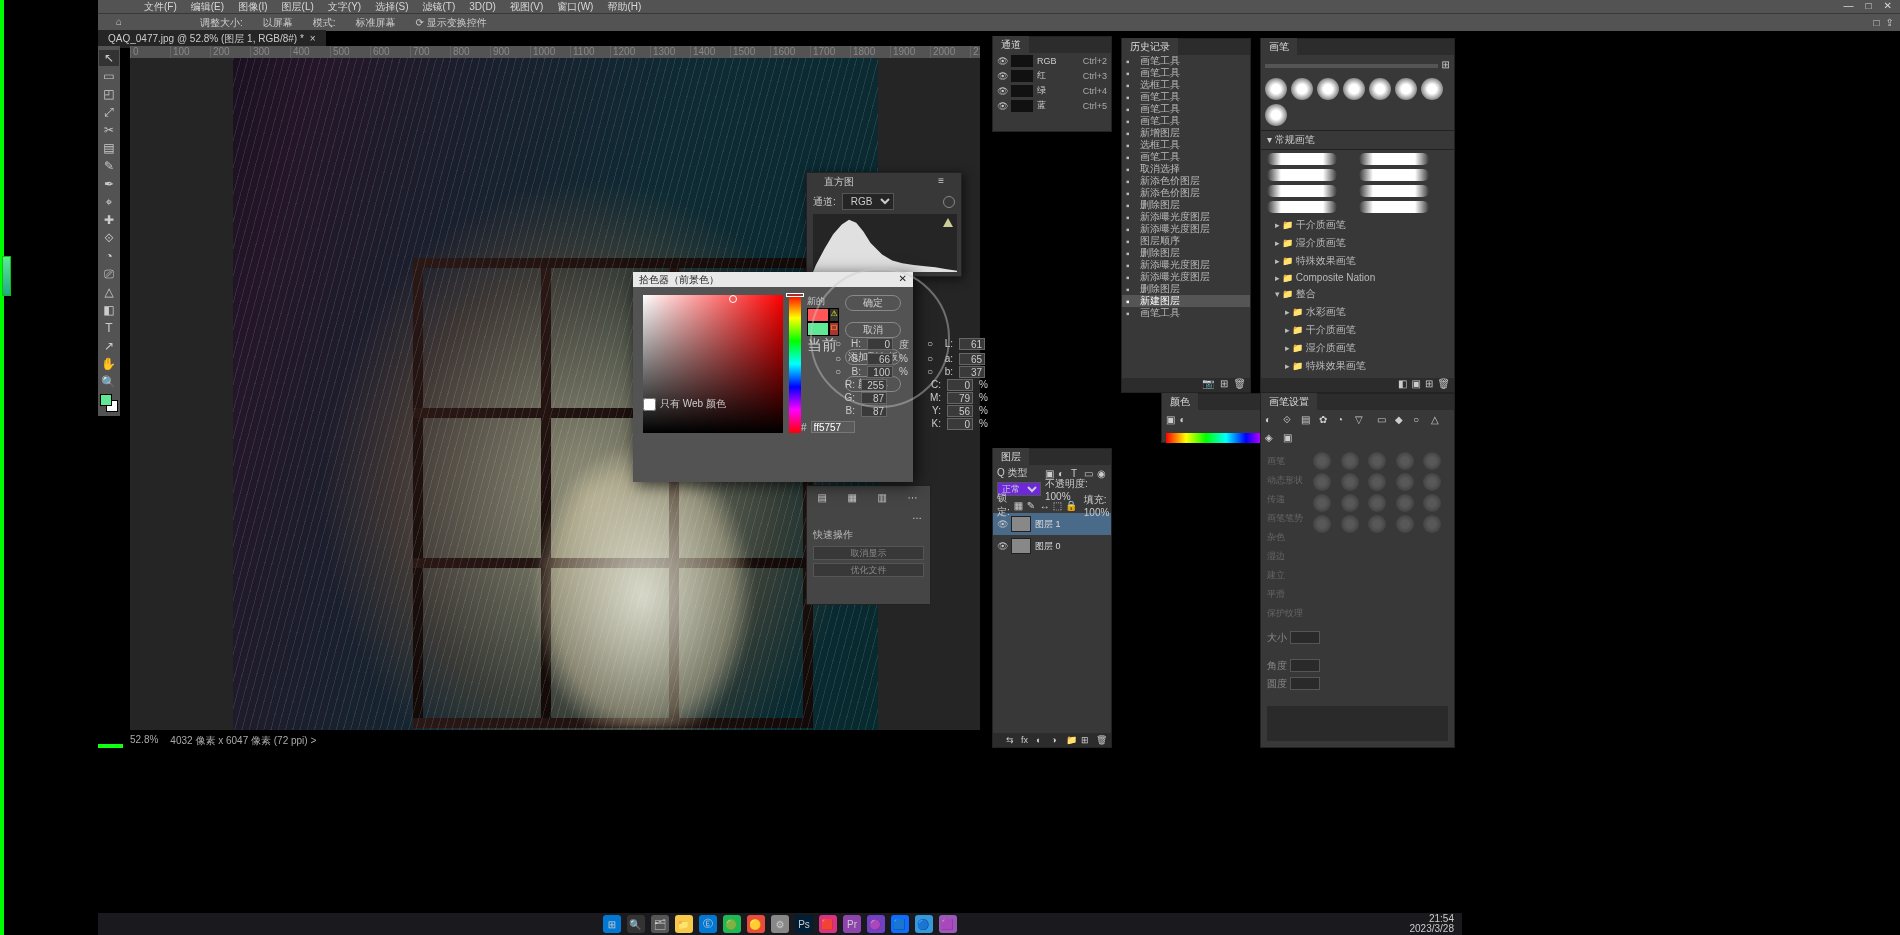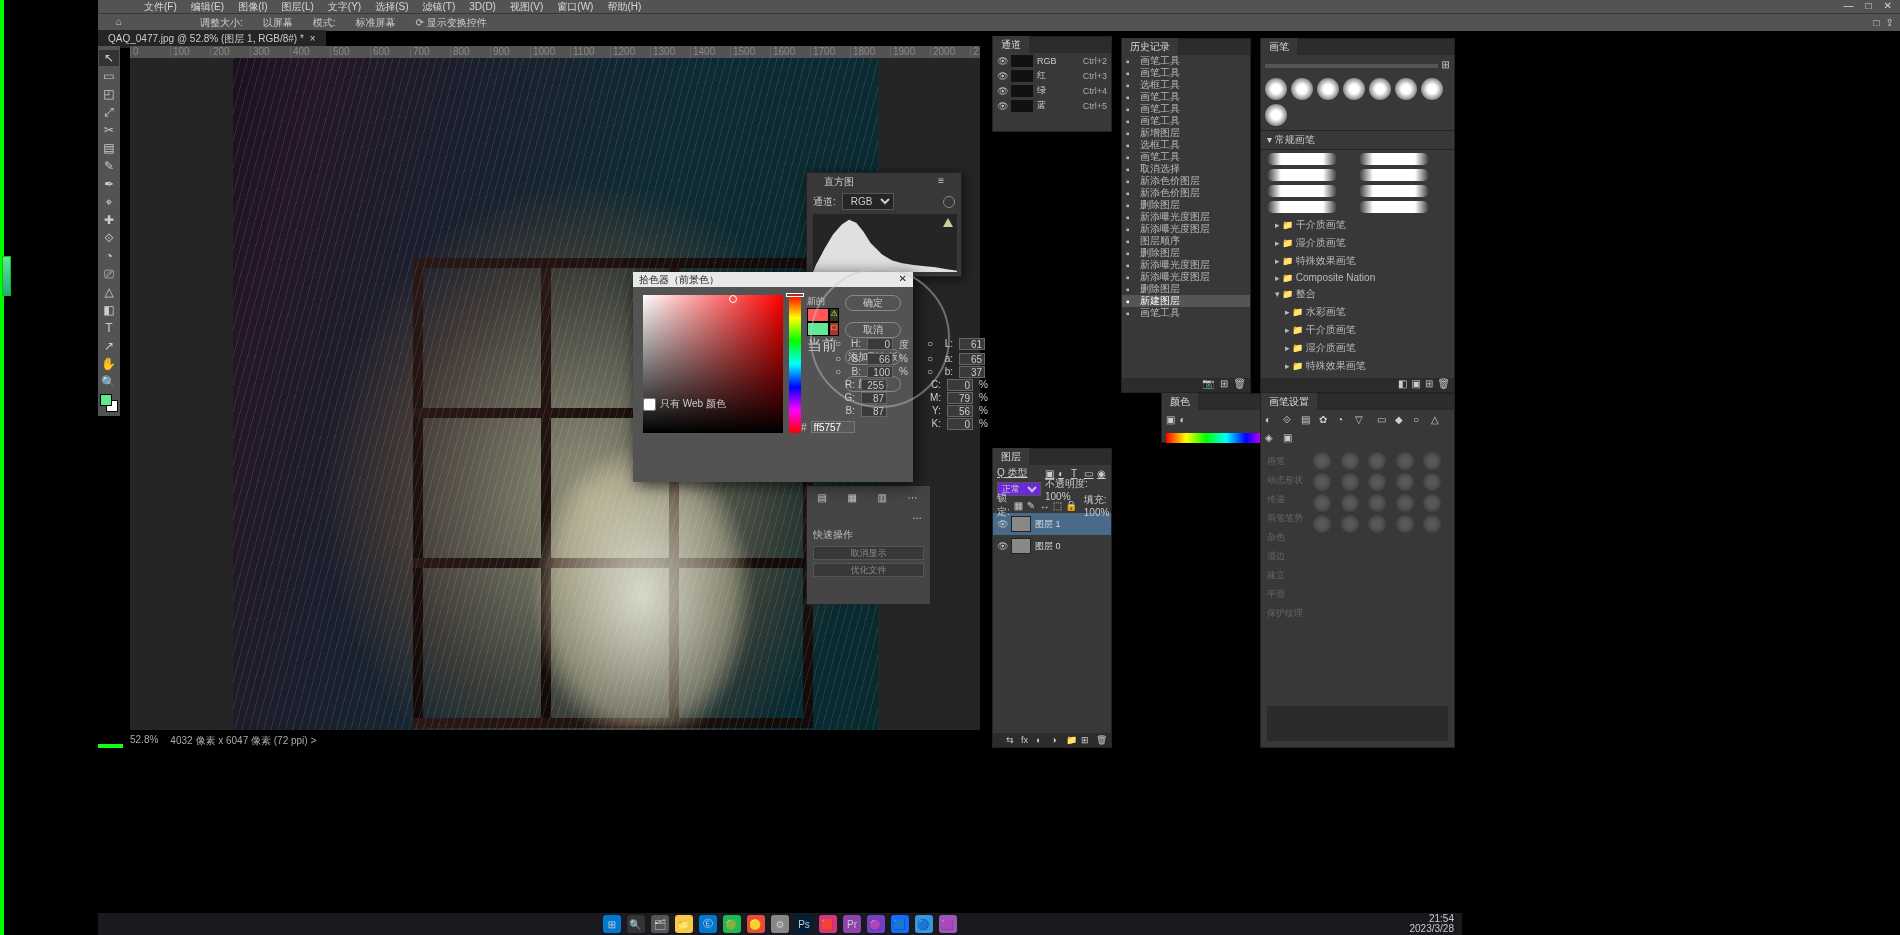--- a/index.html
+++ b/index.html
@@ -99,21 +99,21 @@
 .channels { top: 36px; left: 992px; width: 120px; height: 96px; }
 .channels .list { }
 .channels .item { display: flex; align-items: center; height: 15px; padding: 0 4px; gap: 4px; }
 .channels .item .eye { width: 10px; font-size: 9px; }
 .channels .item .thumb { width: 22px; height: 12px; background: #111; }
 .channels .item .name { flex: 1; font-size: 9px; color: #ccc; }
 .channels .item .sc { font-size: 9px; color: #aaa; }
 
 
 .layers { top: 448px; left: 992px; width: 120px; height: 300px; }
-.layers .opts { height: 16px; display: flex; align-items: center; justify-content: space-between; gap: 3px; padding: 0 4px; text-decoration: underline; }
+.layers .opts { height: 16px; display: flex; align-items: center; justify-content: space-between; gap: 3px; padding: 0 4px; }
 .layers .opts .icns { display: flex; gap: 3px; }
 .layers .opts .icns span { width: 10px; height: 10px; }
 .layers .blendrow { height: 16px; display: flex; align-items: center; padding: 0 4px; gap: 4px; }
 .layers .blendrow select { background: #6d28d9; border: 1px solid #555; color: #ccc; font-size: 9px; width: 50px; }
 .layers .blendrow .opac { font-size: 9px; }
 .layers .lockrow { height: 16px; display: flex; align-items: center; padding: 0 4px; gap: 4px; font-size: 9px; }
 .layers .lockrow .icns { display: flex; gap: 3px; }
 .layers .lockrow .icns span { width: 10px; height: 10px; }
 .layers .layerlist { }
 .layers .layer { display: flex; align-items: center; height: 22px; padding: 0 4px; gap: 4px; }
@@ -772,20 +772,25 @@
           <div class="b"></div>
           <div class="b"></div>
           <div class="b"></div>
           <div class="b"></div>
           <div class="b"></div>
           <div class="b"></div>
           <div class="b"></div>
         </div>
     </div>
   </div>
+  <div class="bot">
+    <div><span>大小</span> <input type="text" style=""></div>
+    <div style="margin-top:14px"><span>角度</span> <input type="text" style=""></div>
+    <div style="margin-top:4px"><span>圆度</span> <input type="text" style=""></div>
+  </div>
   <div class="preview"></div>
 </div>
 
 <div class="taskbar">
   <div id="tbicons" style="display:flex;gap:6px">
       <div class="tbicon" style="background: rgb(0, 120, 212);">⊞</div>
       <div class="tbicon" style="background: rgb(51, 51, 51);">🔍</div>
       <div class="tbicon" style="background: rgb(85, 85, 85);">🗂</div>
       <div class="tbicon" style="background: rgb(247, 201, 72);">📁</div>
       <div class="tbicon" style="background: rgb(0, 120, 212);">Ⓔ</div>

